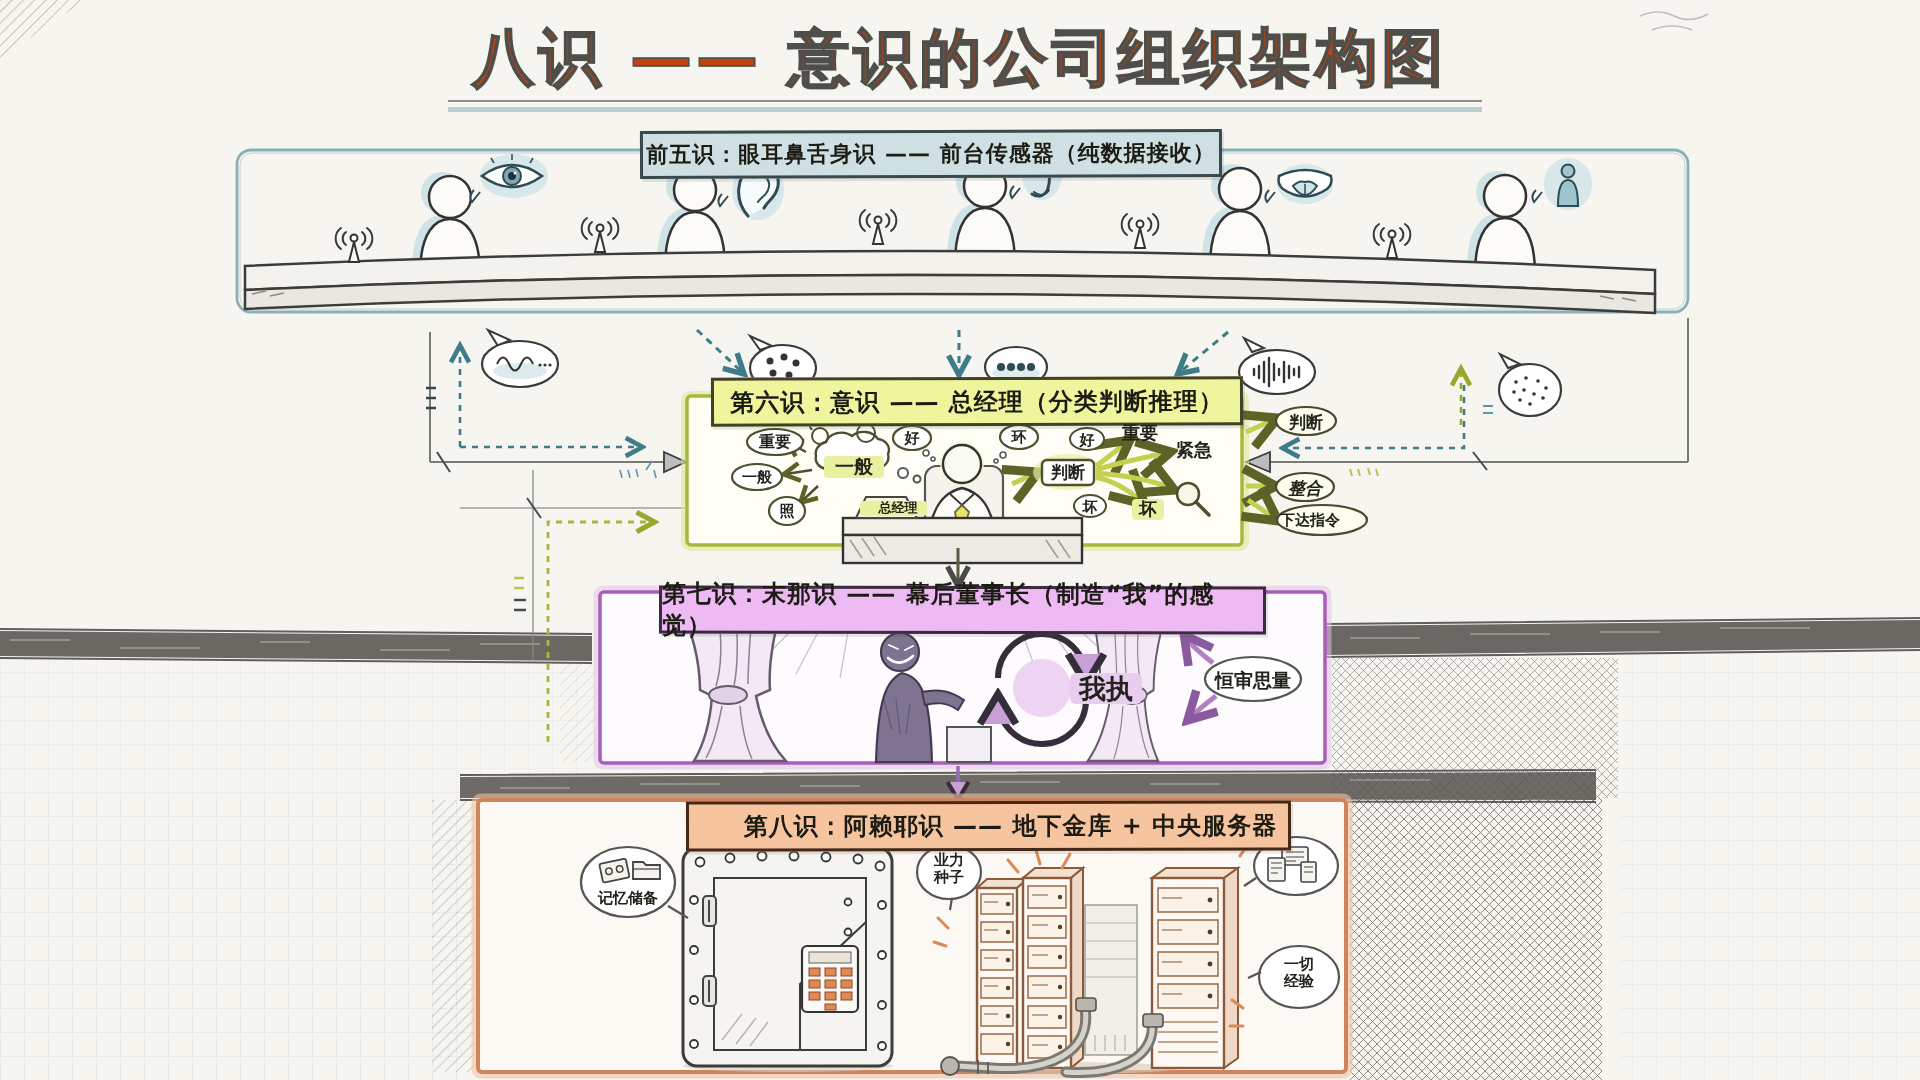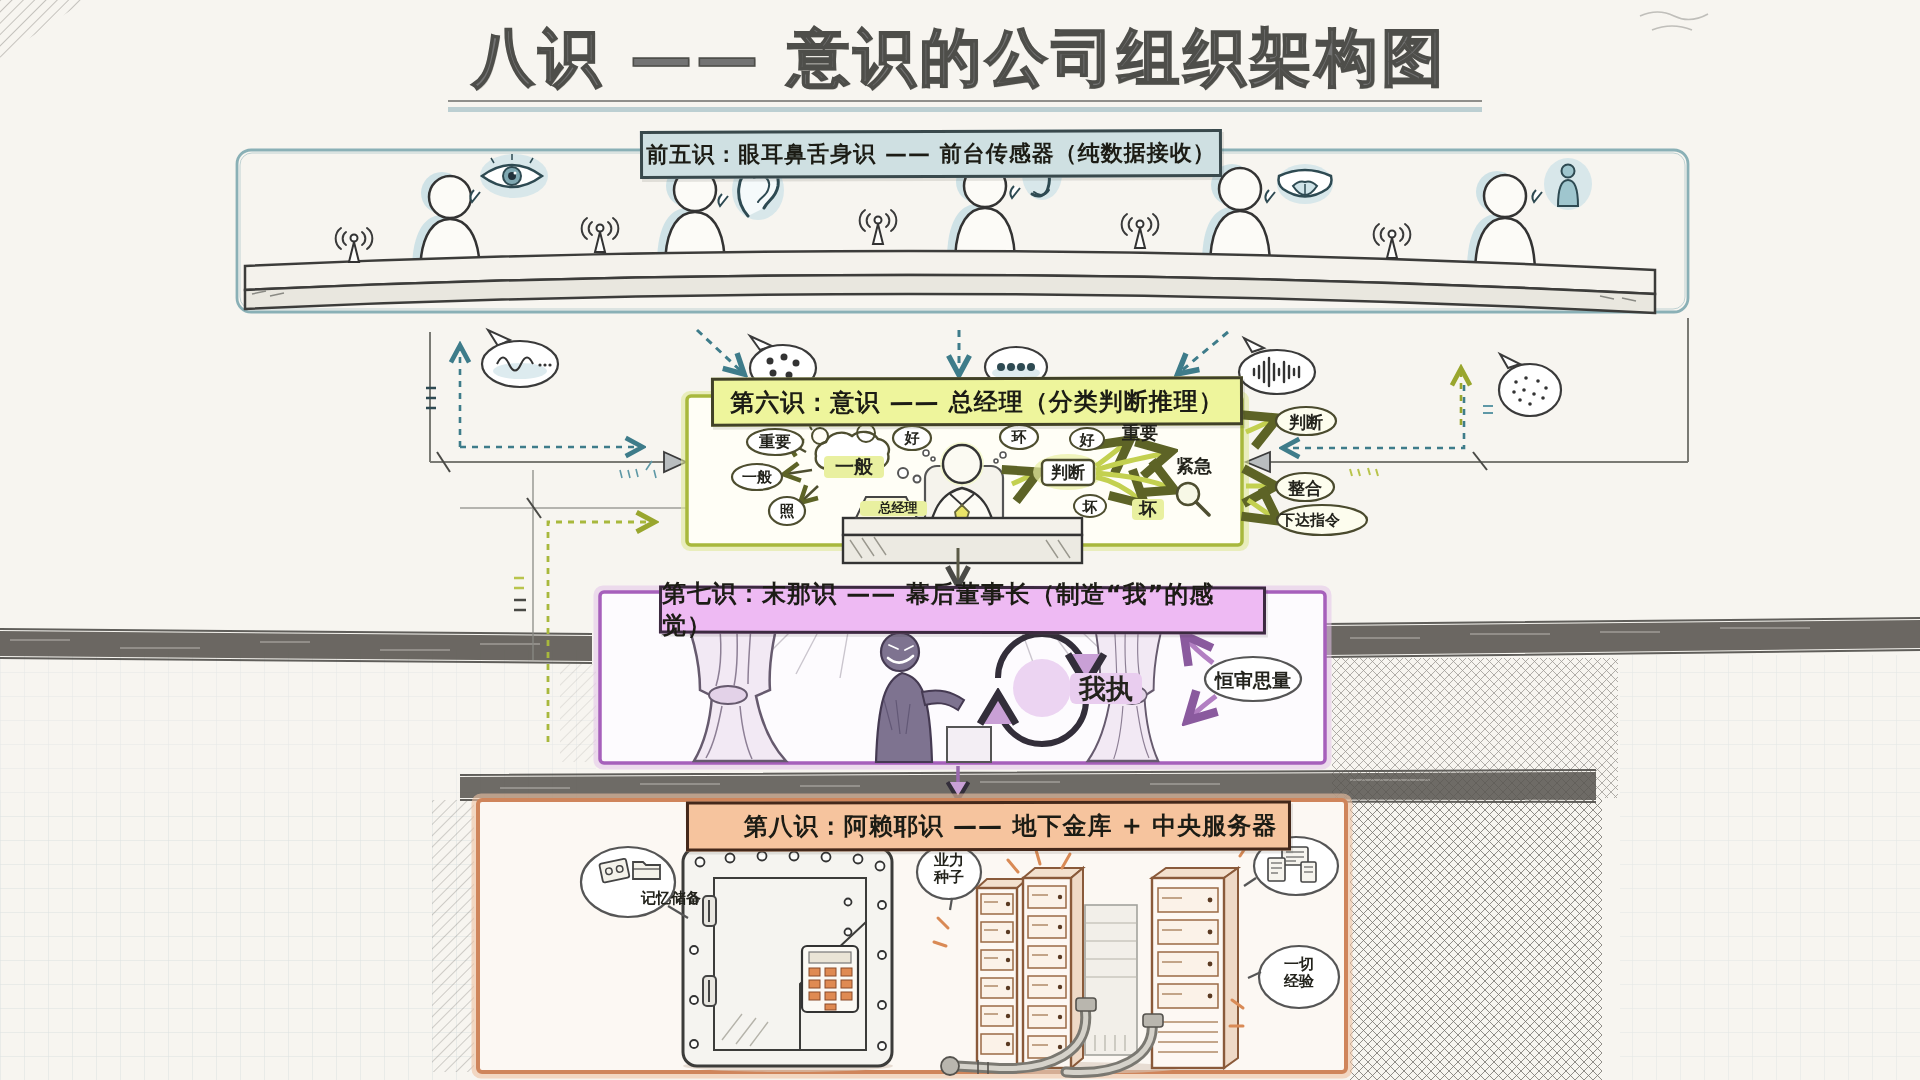--- a/index.html
+++ b/index.html
@@ -1,20 +1,20 @@
 <!DOCTYPE html>
 <html><head>
 <meta charset="utf-8">
 <style>
   html,body{margin:0;padding:0;background:#e9e7e2;}
   #stage{position:relative;width:1920px;height:1080px;background:#f7f5f0;overflow:hidden;
          font-family:"DejaVu Sans","Liberation Sans",sans-serif;color:#23231c;}
   #art{position:absolute;left:0;top:0;z-index:1;}
   .title{position:absolute;left:0;top:16px;width:1920px;text-align:center;
-         font-size:62px;font-weight:bold;letter-spacing:4px;color:#737373;
+         font-size:62px;font-weight:bold;letter-spacing:4px;color:#c2410c;
          -webkit-text-stroke:1.6px #4e4e4a;text-shadow:1px 1px 0 #c9c7c1;}
   .title-underline{position:absolute;left:448px;top:100px;width:1034px;height:5px;
          border-top:2px solid #8f8f8b;border-bottom:5px solid #bccfd2;}
   .banner{position:absolute;z-index:2;display:flex;align-items:center;justify-content:center;
           font-weight:bold;letter-spacing:1px;color:#1c1c15;border:3px solid #3a3a30;
           box-shadow:2px 3px 0 rgba(60,60,50,.12);}
   .banner-five{left:640px;top:130px;width:576px;height:42px;background:#cfe0e2;border-color:#39494c;font-size:22px;transform:rotate(-.2deg);}
   .banner-six{left:711px;top:377px;width:526px;height:43px;background:#eef59c;border-color:#414128;font-size:24px;transform:rotate(-.15deg);}
   .banner-seven{left:659px;top:586px;width:601px;height:42px;background:#eebaf3;border-color:#3c2a40;font-size:24px;transform:rotate(.1deg);}
   .banner-eight{left:686px;top:801px;width:555px;height:44px;background:#f6c49e;border-color:#44281a;font-size:24px;transform:rotate(-.1deg);padding-left:44px;}
@@ -585,31 +585,31 @@
 <div class="banner banner-eight">第八识：阿赖耶识 —— 地下金库 + 中央服务器</div>
 
 <div class="lbl hl" style="left:824px;top:456px;width:54px;font-size:19px;">一般</div>
 <div class="lbl" style="left:751px;top:433px;width:48px;font-size:16px;">重要</div>
 <div class="lbl" style="left:735px;top:469px;width:44px;font-size:15px;">一般</div>
 <div class="lbl" style="left:772px;top:503px;width:30px;font-size:15px;">照</div>
 <div class="lbl" style="left:896px;top:430px;width:32px;font-size:15px;">好</div>
 <div class="lbl" style="left:1003px;top:429px;width:32px;font-size:15px;">环</div>
 <div class="lbl" style="left:1043px;top:463px;width:50px;font-size:17px;">判断</div>
 <div class="lbl" style="left:1116px;top:423px;width:48px;font-size:18px;">重要</div>
-<div class="lbl" style="left:1169px;top:456px;width:50px;font-size:18px;">紧急</div>
+<div class="lbl" style="left:1169px;top:440px;width:50px;font-size:18px;">紧急</div>
 <div class="lbl hl" style="left:1132px;top:499px;width:26px;font-size:18px;">坏</div>
 <div class="lbl" style="left:1071px;top:432px;width:32px;font-size:15px;">好</div>
 <div class="lbl" style="left:1074px;top:499px;width:32px;font-size:15px;">坏</div>
 <div class="lbl hl" style="left:860px;top:501px;width:52px;font-size:13px;padding-left:12px;">总经理</div>
 <div class="lbl" style="left:1281px;top:413px;width:50px;font-size:17px;">判断</div>
-<div class="lbl" style="left:1279px;top:479px;width:52px;font-size:17px;">整合</div>
+<div class="lbl" style="left:1279px;top:479px;width:52px;font-size:17px;font-style:italic;">整合</div>
 <div class="lbl" style="left:1270px;top:512px;width:80px;font-size:15px;">下达指令</div>
 
 <div class="lbl hlp" style="left:1070px;top:673px;width:64px;font-size:27px;">我执</div>
 <div class="lbl" style="left:1210px;top:670px;width:86px;font-size:19px;">恒审思量</div>
 
-<div class="lbl" style="left:595px;top:890px;width:66px;font-size:15px;margin-left:43px;">记忆储备</div>
+<div class="lbl" style="left:595px;top:890px;width:66px;font-size:15px;">记忆储备</div>
 <div class="lbl" style="left:926px;top:852px;width:46px;font-size:15px;white-space:pre-line;">业力
 种子</div>
 <div class="lbl" style="left:1277px;top:956px;width:44px;font-size:15px;white-space:pre-line;text-align:center;">一切
 经验</div>
 
 </div>
 
 </body></html>

